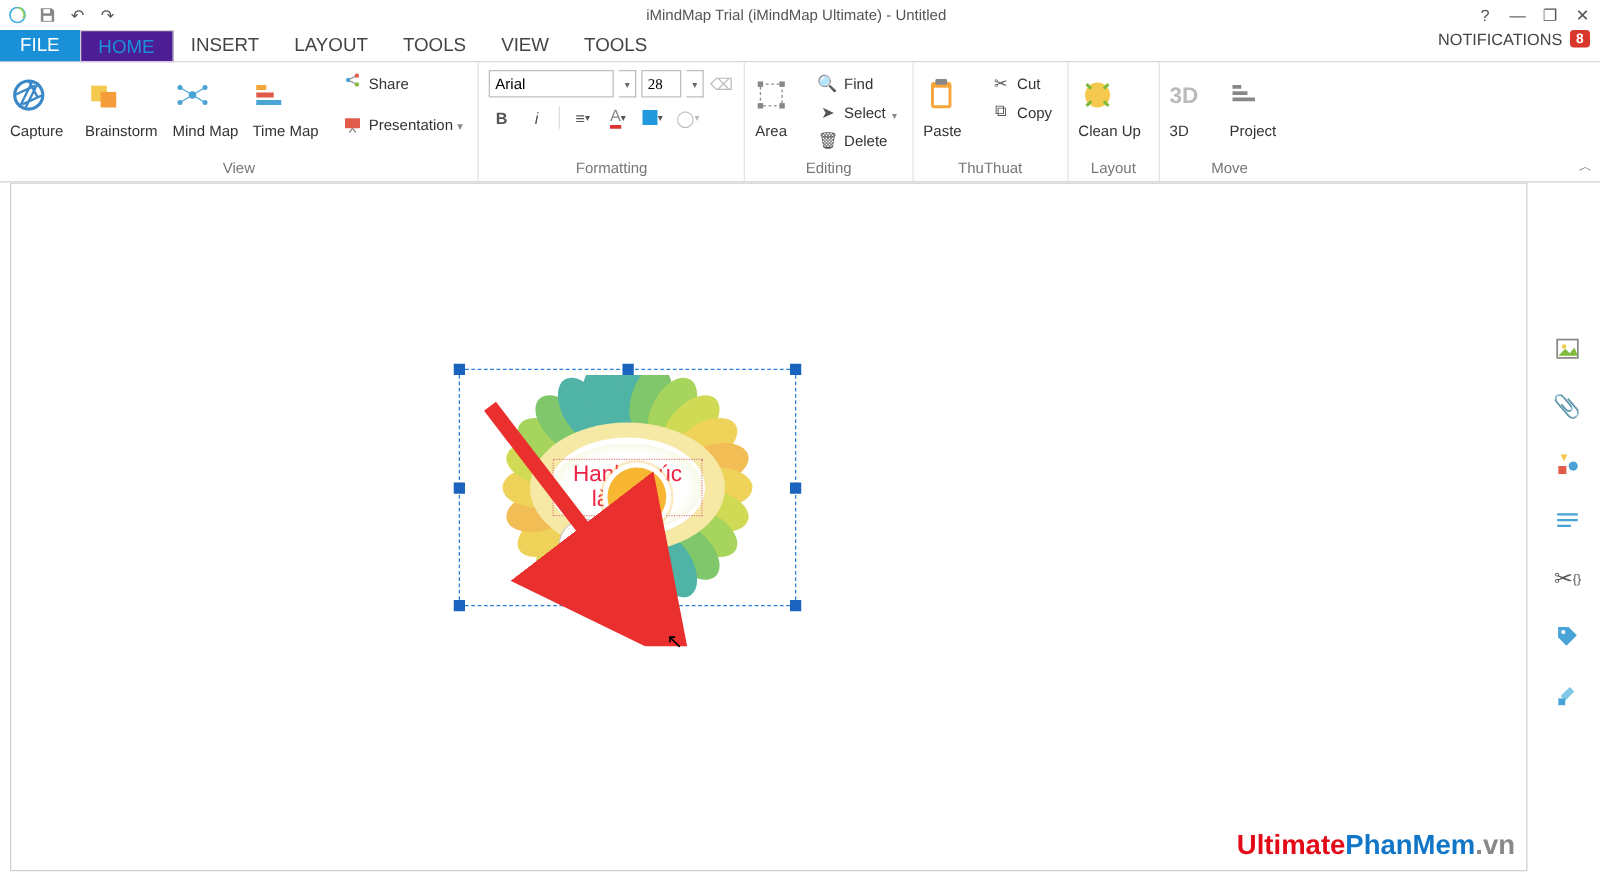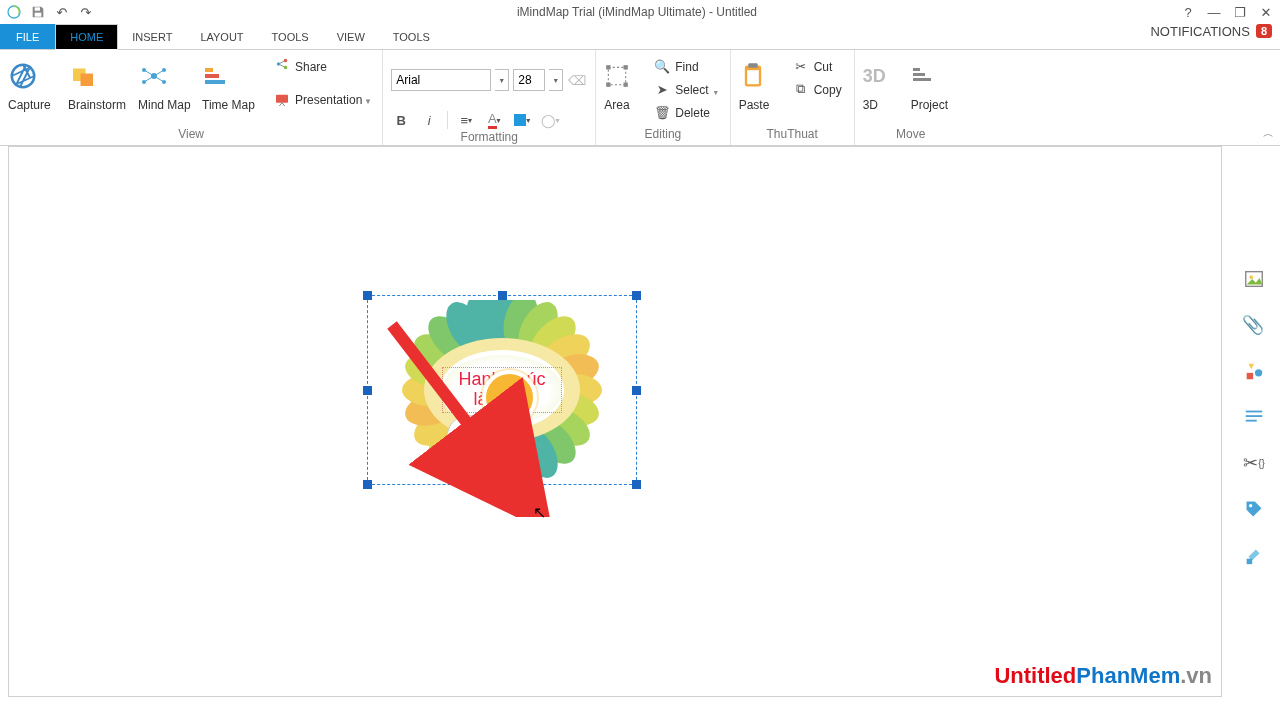--- a/index.html
+++ b/index.html
@@ -7,42 +7,42 @@
 
 
 .titlebar { height: 24px; background: #fff; display: flex; align-items: center; padding: 0 6px; border-bottom: 0; }
 .titlebar .left { display: flex; gap: 8px; align-items: center; }
 .titlebar .center { flex: 1; text-align: center; font-size: 12px; color: #555; }
 .titlebar .right { display: flex; gap: 10px; align-items: center; }
 .titlebar .icn { width: 16px; height: 16px; display: flex; align-items: center; justify-content: center; font-size: 13px; color: #555; cursor: pointer; }
 
 
 .menubar { height: 26px; display: flex; align-items: stretch; border-bottom: 1px solid #d0d0d0; background: #fff; }
-.menubar .tab { padding: 0 14px; font-size: 11px; color: #444; display: flex; align-items: center; cursor: pointer; }
+.menubar .tab { padding: 0 14px; font-size: 15px; color: #444; display: flex; align-items: center; cursor: pointer; }
 .menubar .tab.file { background: #1a90d8; color: #fff; font-weight: 400; padding: 0 16px; }
-.menubar .tab.active { background: #000000; color: #1a90d8; border: 1px solid #d0d0d0; border-bottom: 1px solid #fff; margin-bottom: -1px; }
+.menubar .tab.active { background: #4c1d95; color: #1a90d8; border: 1px solid #d0d0d0; border-bottom: 1px solid #fff; margin-bottom: -1px; }
 .menubar .spacer { flex: 1; }
 .menubar .notif { display: flex; align-items: flex-start; padding-right: 8px; font-size: 13px; color: #444; gap: 6px; }
 .menubar .notif .badge { background: #d9372b; color: #fff; border-radius: 3px; font-size: 11px; padding: 1px 5px; font-weight: 600; }
 
 
 .ribbon { height: 96px; display: flex; border-bottom: 1px solid #d0d0d0; background: #fff; position: relative; }
 .ribbon-group { display: flex; flex-direction: column; border-right: 1px solid #e3e3e3; padding: 4px 8px 2px 8px; }
 .ribbon-group .body { flex: 1; display: flex; align-items: flex-start; gap: 4px; }
 .ribbon-group .label { text-align: center; font-size: 12px; color: #777; padding-bottom: 2px; }
 .rbtn-lg { display: flex; flex-direction: column; align-items: flex-start; justify-content: flex-start; width: 56px; padding: 2px 0; cursor: pointer; gap: 2px; }
 .rbtn-lg .ico { height: 40px; display: flex; align-items: center; justify-content: center; font-size: 26px; }
 .rbtn-lg .lbl { font-size: 12px; color: #333; text-align: center; }
 .rbtn-sm { display: flex; align-items: flex-end; gap: 5px; font-size: 12px; color: #333; padding: 2px 4px; cursor: pointer; height: 22px; }
 .rbtn-sm .ico { width: 16px; text-align: center; font-size: 13px; color: #555; }
 .col { display: flex; flex-direction: column; gap: 1px; }
-.row { display: flex; align-items: center; gap: 4px; margin-top: 13px; }
+.row { display: flex; align-items: center; gap: 4px; }
 
 .font-select { border: 1px solid #bfbfbf; font-size: 12px; height: 22px; padding: 0 4px; width: 100px; background: #fff; }
-.size-select { border: 1px solid #bfbfbf; font-size: 12px; height: 22px; padding: 0 4px; width: 32px; background: #fff; }
+.size-select { border: 1px solid #bfbfbf; font-size: 12px; height: 22px; padding: 0 4px; width: 32px; background: #fff; font-family: Liberation Serif, serif; }
 .dd { width: 14px; height: 22px; border: 1px solid #bfbfbf; border-left: 0; background: #fff; display: flex; align-items: center; justify-content: center; font-size: 8px; color: #666; }
 .fmtbtn { width: 20px; height: 20px; display: flex; align-items: center; justify-content: center; font-size: 13px; color: #555; cursor: pointer; }
 
 .collapse-rib { position: absolute; right: 6px; bottom: 4px; font-size: 11px; color: #777; cursor: pointer; }
 
 
 .canvas-wrap { position: absolute; top: 146px; left: 8px; right: 58px; bottom: 8px; background: #fff; border: 1px solid #d0d0d0; }
 .mindmap-node { position: absolute; left: 358px; top: 148px; width: 270px; height: 190px; }
 .sel-box { position: absolute; inset: 0; border: 1px dashed #2a7fd6; }
 .sel-handle { position: absolute; width: 9px; height: 9px; background: #1a64c0; }
@@ -265,20 +265,34 @@
           </div>
         <div class="rbtn-sm">
             <span class="ico">⧉</span>
             <span>Copy</span>
           </div>
       </div>
     </div>
     <div class="label">ThuThuat</div>
   </div>
 
+  <div class="ribbon-group">
+    <div class="body">
+      <div class="rbtn-lg">
+        <div class="ico">
+            <svg width="30" height="30" viewBox="0 0 24 24">
+              <circle cx="12" cy="12" r="8" fill="#f4c94d"></circle>
+              <path d="M8 8 L5 5 M16 8 L19 5 M8 16 L5 19 M16 16 L19 19" stroke="#7fba3c" stroke-width="2"></path>
+            </svg>
+          </div>
+        <div class="lbl">Clean Up</div>
+      </div>
+    </div>
+    <div class="label">Layout</div>
+  </div>
 
   <div class="ribbon-group" style="border-right:0">
     <div class="body">
       <div class="rbtn-lg" style="width:44px">
         <div class="ico" style="color:#bbb;font-weight:700;font-size:18px">3D</div>
         <div class="lbl">3D</div>
       </div>
       <div class="rbtn-lg" style="width:48px">
         <div class="ico">
             <svg width="28" height="26" viewBox="0 0 28 24">
@@ -407,14 +421,14 @@
     </div>
   <div class="tool">
       <svg width="22" height="22" viewBox="0 0 24 24">
         <path d="M6 14 L14 6 L18 10 L10 18 z" fill="#7fc7e6"></path>
         <rect x="4" y="16" width="6" height="6" fill="#4aa3d6"></rect>
       </svg>
     </div>
 </div>
 
 <div class="watermark">
-  <span class="a">Untitled</span><span class="b">PhanMem</span><span class="c">.vn</span>
+  <span class="a">Ultimate</span><span class="b">PhanMem</span><span class="c">.vn</span>
 </div>
 
 </body></html>

